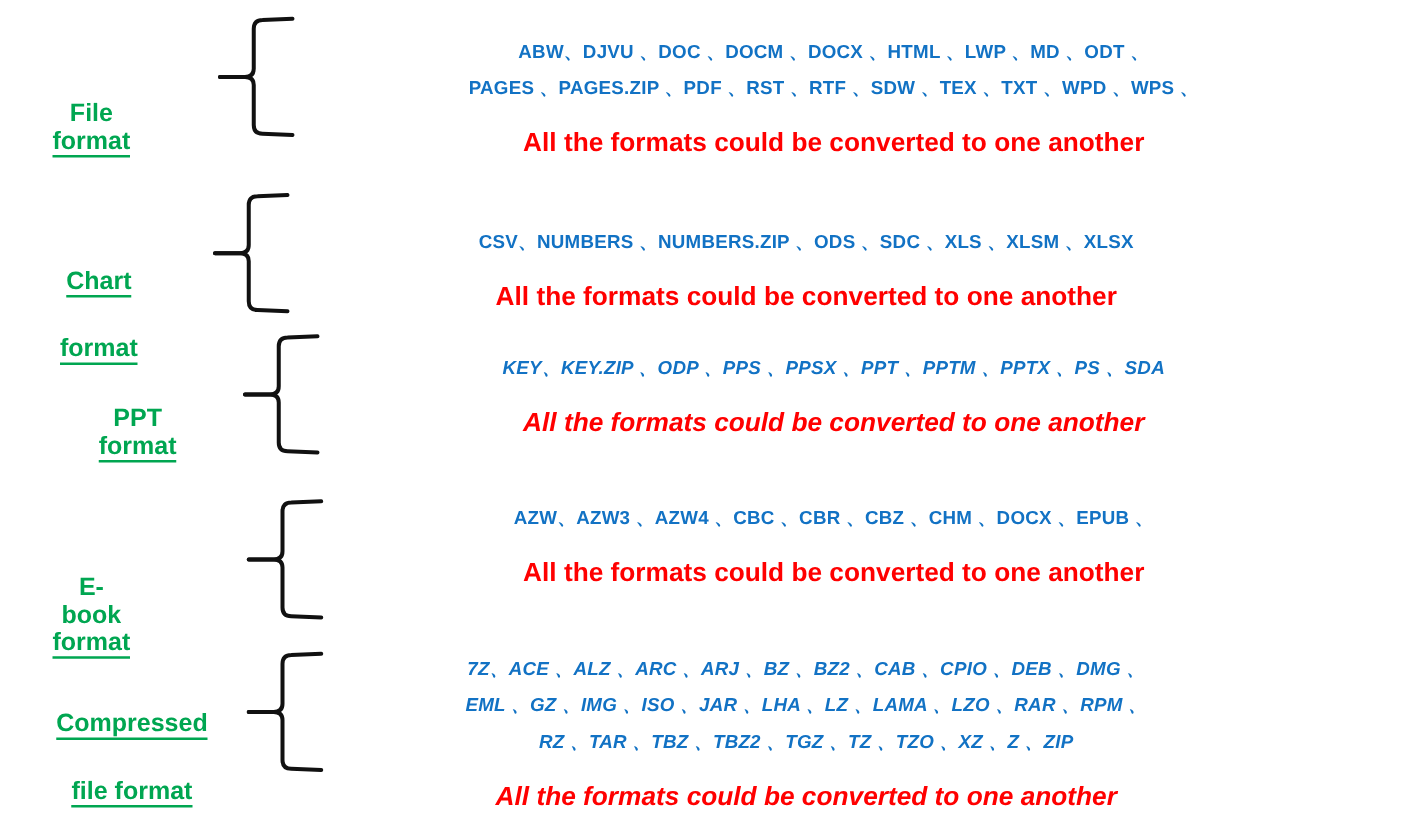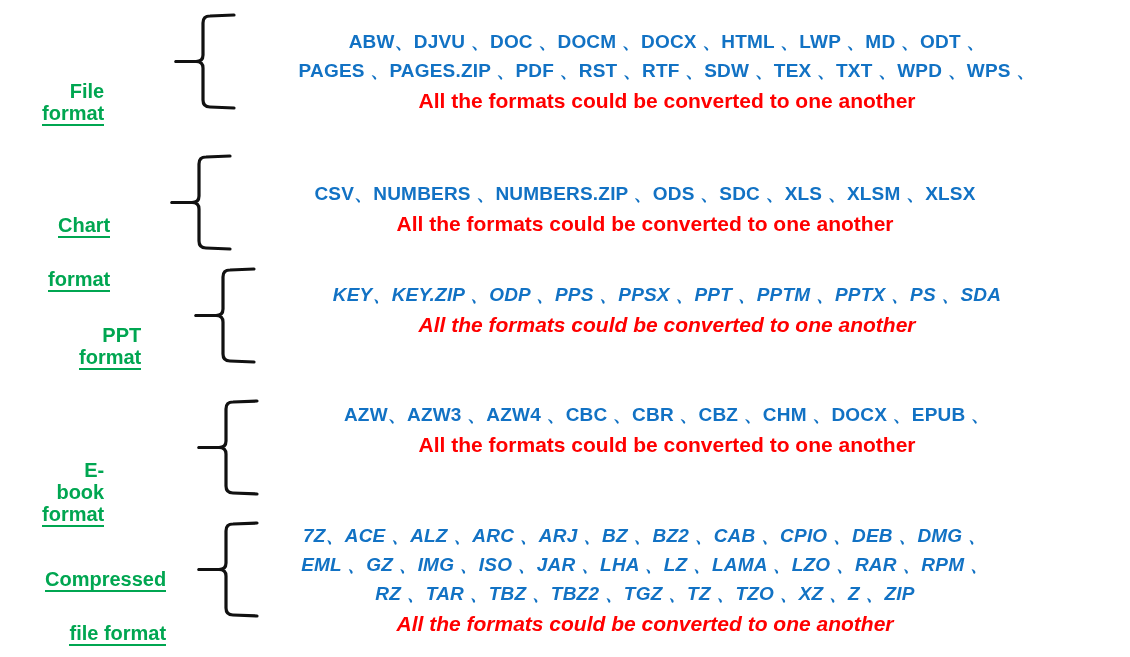--- a/index.html
+++ b/index.html
@@ -25,21 +25,21 @@
     display: flex;
     align-items: center;
   }
 
   
   .label {
     color: #00a651;
     font-weight: bold;
     font-size: 20px;
     line-height: 27px;
-    text-align: right;
+    text-align: center;
     white-space: pre-line;
     position: absolute;
   }
   .label .u {
     border-bottom: 2px solid #00a651;
     display: inline-block;
     line-height: 22px;
   }
 
   
@@ -52,30 +52,30 @@
   }
 
   
   .content {
     position: absolute;
     text-align: center;
   }
   .formats {
     color: #1272c4;
     font-weight: bold;
-    font-size: 19px;
+    font-size: 15px;
     line-height: 29px;
     letter-spacing: 0.2px;
   }
   .note {
     color: #ff0000;
     font-weight: bold;
     font-size: 21px;
     line-height: 29px;
-    margin-top: 1px;
+    margin-top: 15px;
   }
 
   
   #g-file .label      { left: 42px;  top: 53px; }
   #g-file .brace      { left: 176px; top: 14px; }
   #g-file .content    { left: 222px; top: 27px; width: 890px; }
 
   #g-chart .label     { left: 48px;  top: 185px; }
   #g-chart .brace     { left: 172px; top: 155px; }
   #g-chart .content   { left: 200px; top: 179px; width: 890px; }

